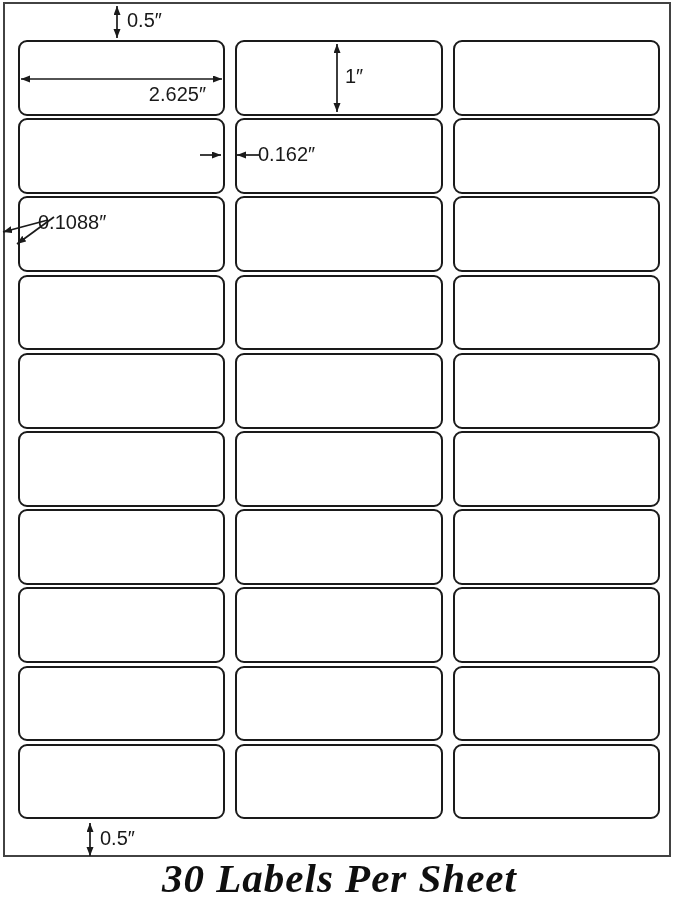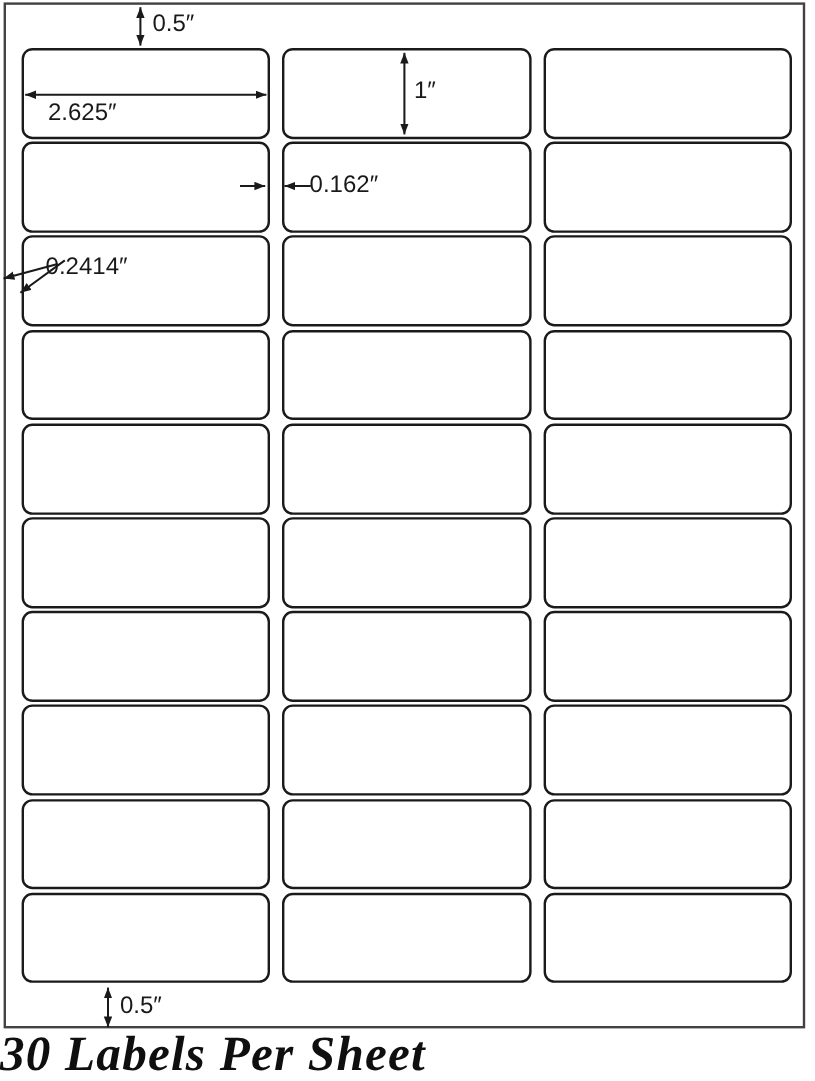--- a/index.html
+++ b/index.html
@@ -8,27 +8,27 @@
   .sheet{position:absolute;left:3px;top:2px;width:668px;height:855px;
          border:2px solid #424242;box-sizing:border-box;background:#ffffff;}
   .labels-grid{position:absolute;left:13px;top:36px;
                display:grid;
                grid-template-columns:repeat(3,207.4px);
                grid-template-rows:repeat(10,75.8px);
                column-gap:10px;row-gap:2.4px;}
   .label{border:2px solid #1a1a1a;border-radius:9px;background:#ffffff;box-sizing:border-box;}
   .overlay{position:absolute;left:0;top:0;width:679px;height:901px;pointer-events:none;}
   .dim{position:absolute;font-size:20px;color:#191919;white-space:nowrap;line-height:22px;}
-  .dim-width{left:40px;top:83px;width:166px;text-align:left;}
+  .dim-width{left:40px;top:83px;width:166px;text-align:right;}
   .dim-top{left:127px;top:9px;}
   .dim-height{left:345px;top:65px;}
   .dim-gap{left:258px;top:143px;}
   .dim-side{left:38px;top:211px;}
   .dim-bottom{left:100px;top:827px;}
-  .title{position:absolute;left:0;top:855px;width:679px;text-align:left;
+  .title{position:absolute;left:0;top:855px;width:679px;text-align:center;
          font-family:"Liberation Serif","DejaVu Serif",serif;
          font-style:italic;font-weight:700;font-size:41px;line-height:46px;
          color:#0f0f0f;letter-spacing:1px;}
 </style>
 </head>
 <body>
 
 <div class="canvas">
 
   <div class="sheet">
@@ -79,17 +79,17 @@
     <line x1="259" y1="155" x2="237" y2="155" stroke="#1a1a1a" stroke-width="1.7" marker-end="url(#arrow)"></line>
     <line x1="48" y1="220" x2="3" y2="232" stroke="#1a1a1a" stroke-width="1.7" marker-end="url(#arrow)"></line>
     <line x1="54" y1="217" x2="17" y2="244" stroke="#1a1a1a" stroke-width="1.7" marker-end="url(#arrow)"></line>
     <line x1="90" y1="823" x2="90" y2="856" stroke="#1a1a1a" stroke-width="1.7" marker-start="url(#arrow)" marker-end="url(#arrow)"></line>
   </svg>
 
   <div class="dim dim-top">0.5″</div>
   <div class="dim dim-width">2.625″</div>
   <div class="dim dim-height">1″</div>
   <div class="dim dim-gap">0.162″</div>
-  <div class="dim dim-side">0.2414″</div>
+  <div class="dim dim-side">0.1088″</div>
   <div class="dim dim-bottom">0.5″</div>
 
   <div class="title">30 Labels Per Sheet</div>
 </div>
 
 </body></html>

